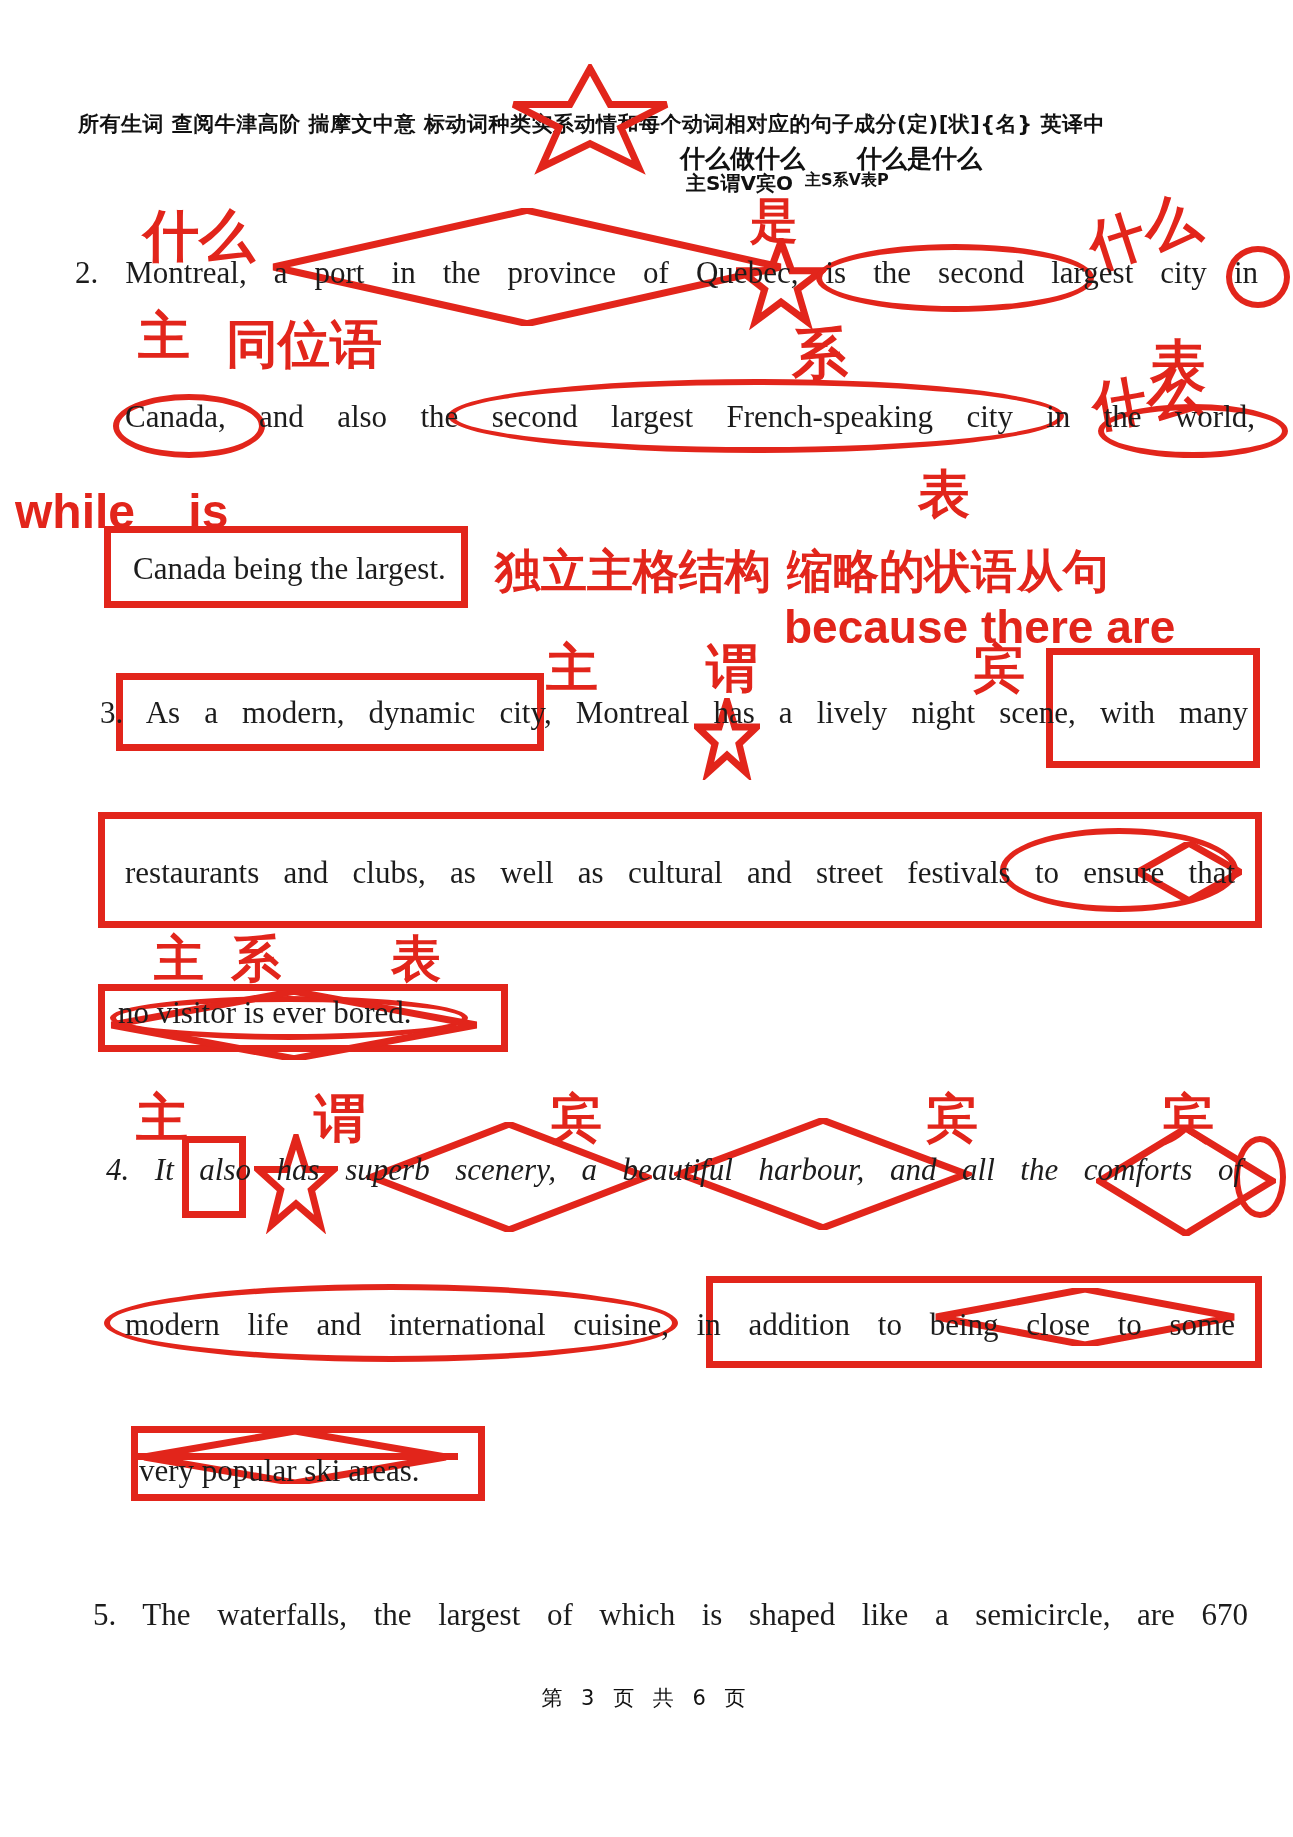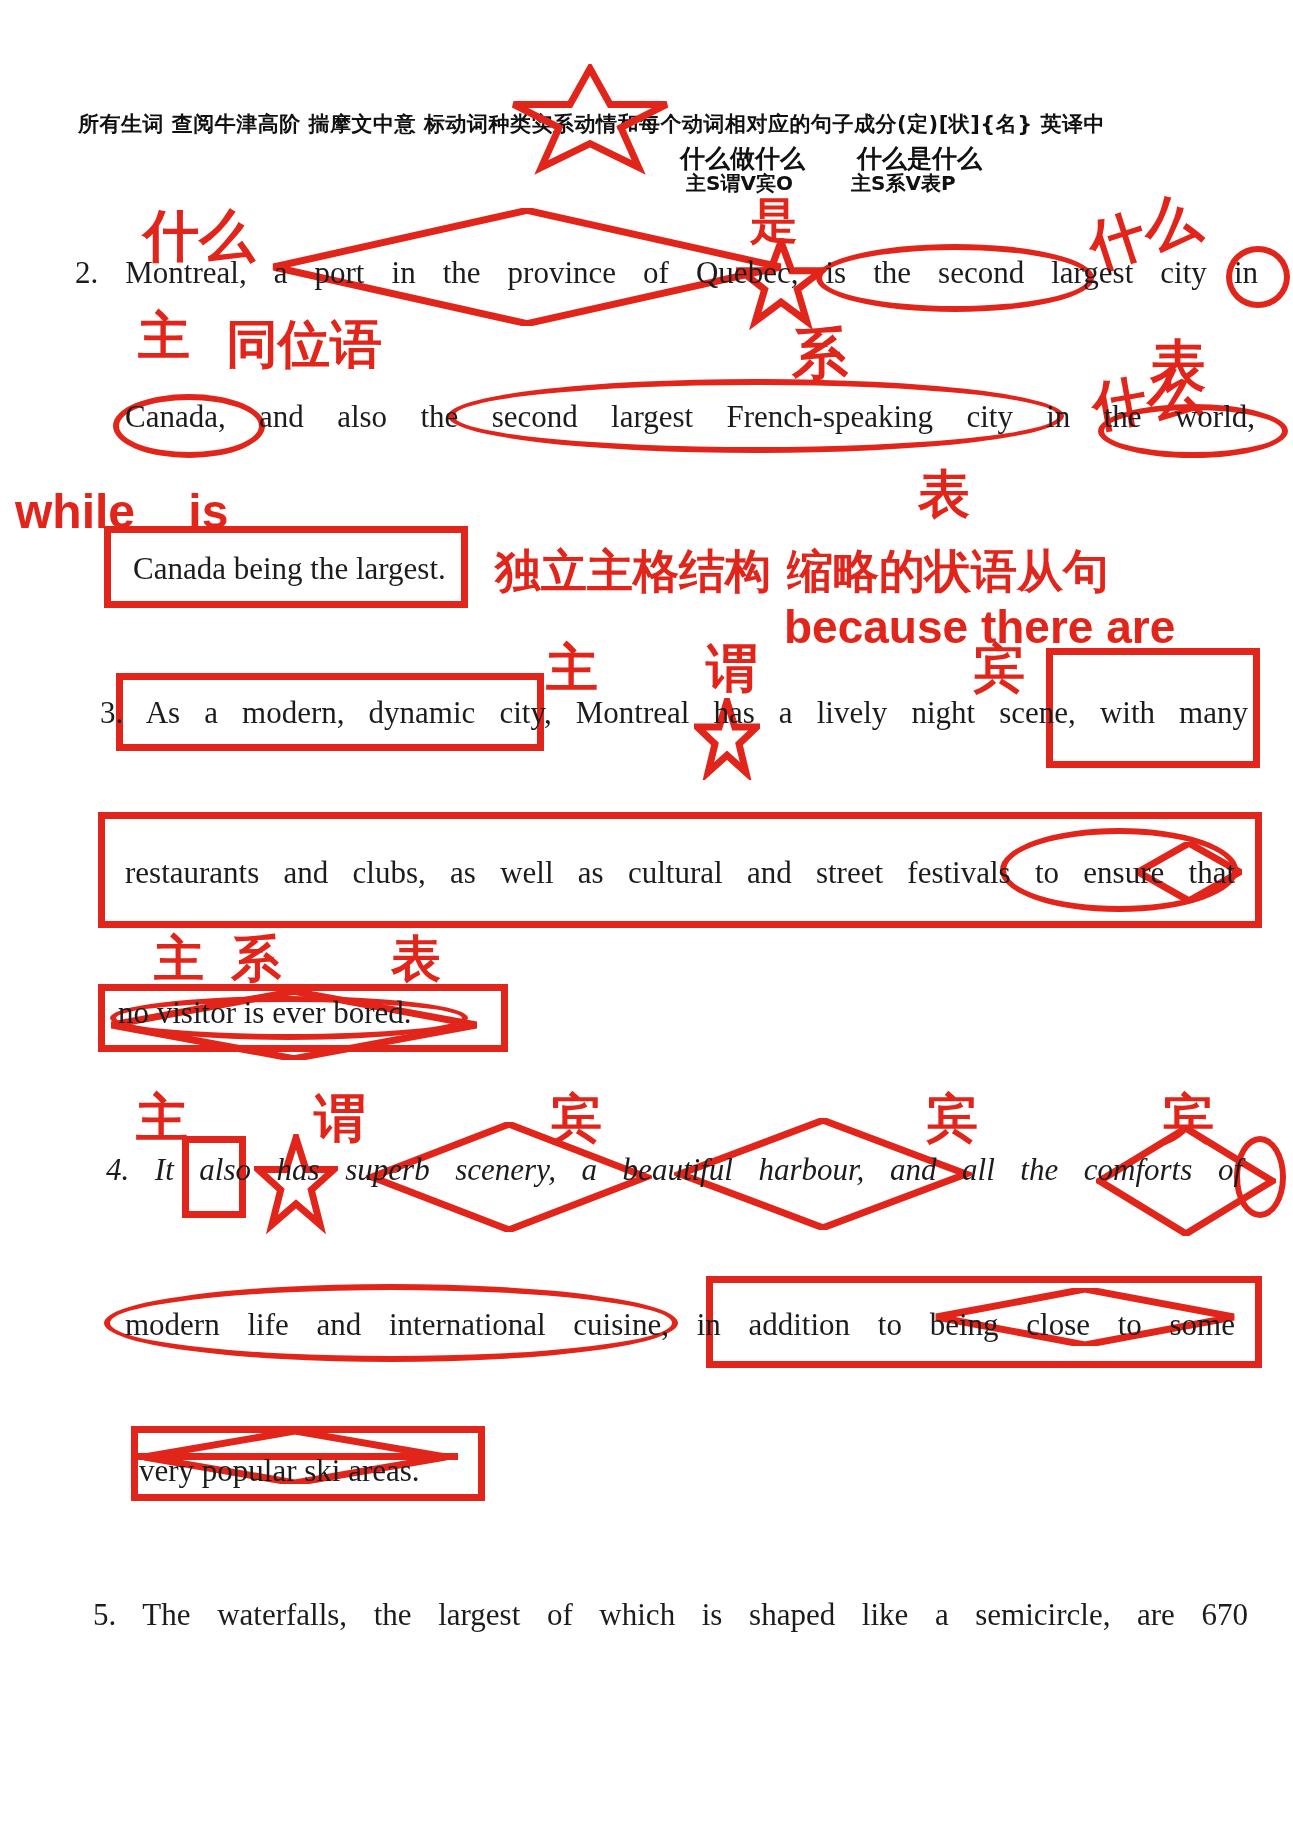--- a/index.html
+++ b/index.html
@@ -28,21 +28,21 @@
 
   <div class="cn" style="left:78px;top:110px;font-size:21px;letter-spacing:0.5px;">所有生词 查阅牛津高阶 揣摩文中意 标动词种类实系动情和每个动词相对应的句子成分(定)[状]{名} 英译中</div>
 
   <svg class="shape" style="left:505px;top:64px;width:170px;height:114px;" viewBox="0 0 100 100" preserveAspectRatio="none">
     <polygon points="50,4 61.8,35.5 95.1,35.5 68.2,55.9 78.6,90.6 50,69.8 21.4,90.6 31.8,55.9 5,35.5 38.2,35.5"></polygon>
   </svg>
 
   <div class="cn" style="left:680px;top:142px;font-size:25px;">什么做什么</div>
   <div class="cn" style="left:857px;top:142px;font-size:25px;">什么是什么</div>
   <div class="cn" style="left:686px;top:170px;font-size:20px;">主S谓V宾O</div>
-  <div class="cn" style="left:851px;top:170px;font-size:20px;">主S系V表P</div>
+  <div class="cn" style="left:805px;top:170px;font-size:16px;">主S系V表P</div>
 
   <div class="ann" style="left:143px;top:208px;font-size:56px;">什么</div>
 
   <svg class="shape" style="left:263px;top:208px;width:528px;height:118px;" viewBox="0 0 100 100" preserveAspectRatio="none">
     <polygon points="50,2 98,50 50,98 2,50"></polygon>
   </svg>
 
   <div class="ann" style="left:750px;top:196px;font-size:48px;">是</div>
 
   <svg class="shape" style="left:736px;top:238px;width:90px;height:92px;" viewBox="0 0 100 100" preserveAspectRatio="none">
@@ -144,14 +144,15 @@
 
   <div class="rbox" style="left:131px;top:1426px;width:354px;height:75px;"></div>
   <svg class="shape" style="left:138px;top:1430px;width:314px;height:54px;" viewBox="0 0 100 100" preserveAspectRatio="none">
     <polygon points="50,2 98,50 50,98 2,50"></polygon>
   </svg>
   <div class="hline" style="left:136px;top:1453px;width:322px;height:7px;"></div>
   <div class="en-line" style="left:139px;top:1452px;">very popular ski areas.</div>
 
   <div class="en-line en-just" style="left:93px;top:1596px;width:1155px;">5. The waterfalls, the largest of which is shaped like a semicircle, are 670</div>
 
+  <div class="cn" style="left:0px;top:1684px;width:1293px;text-align:center;font-size:21px;font-weight:normal;letter-spacing:6px;">第 3 页 共 6 页</div>
 
 </div>
 
 </body></html>

